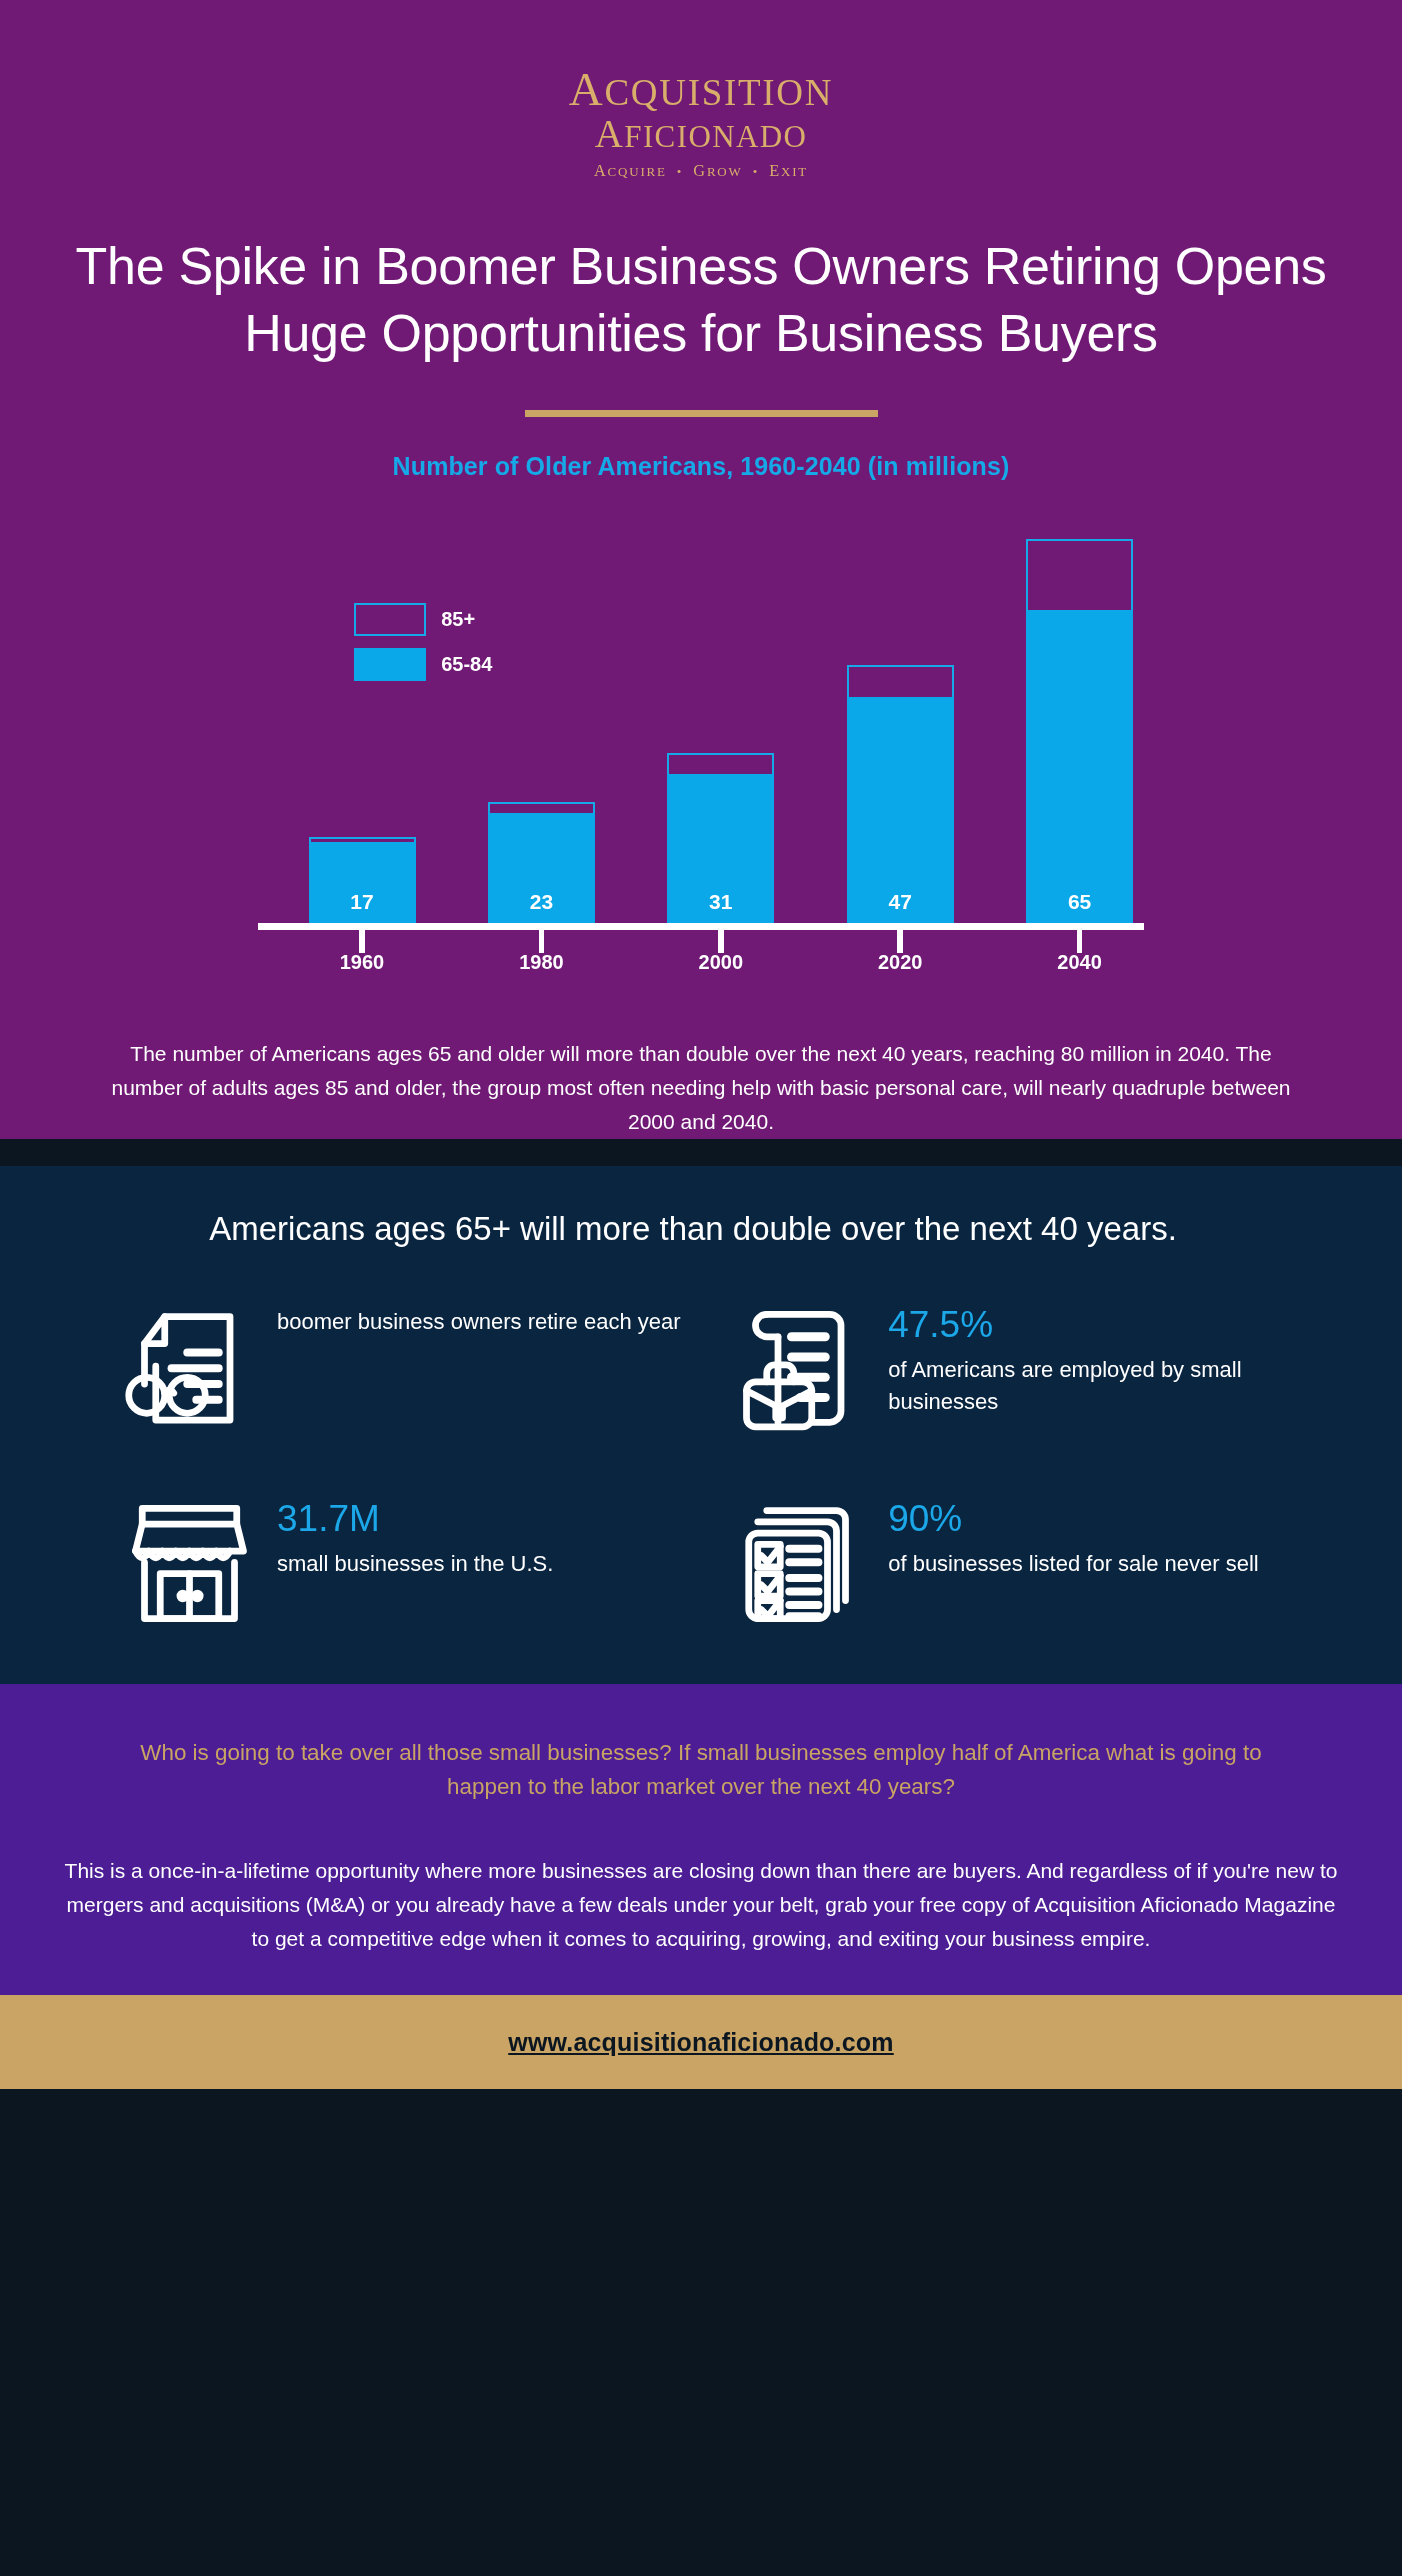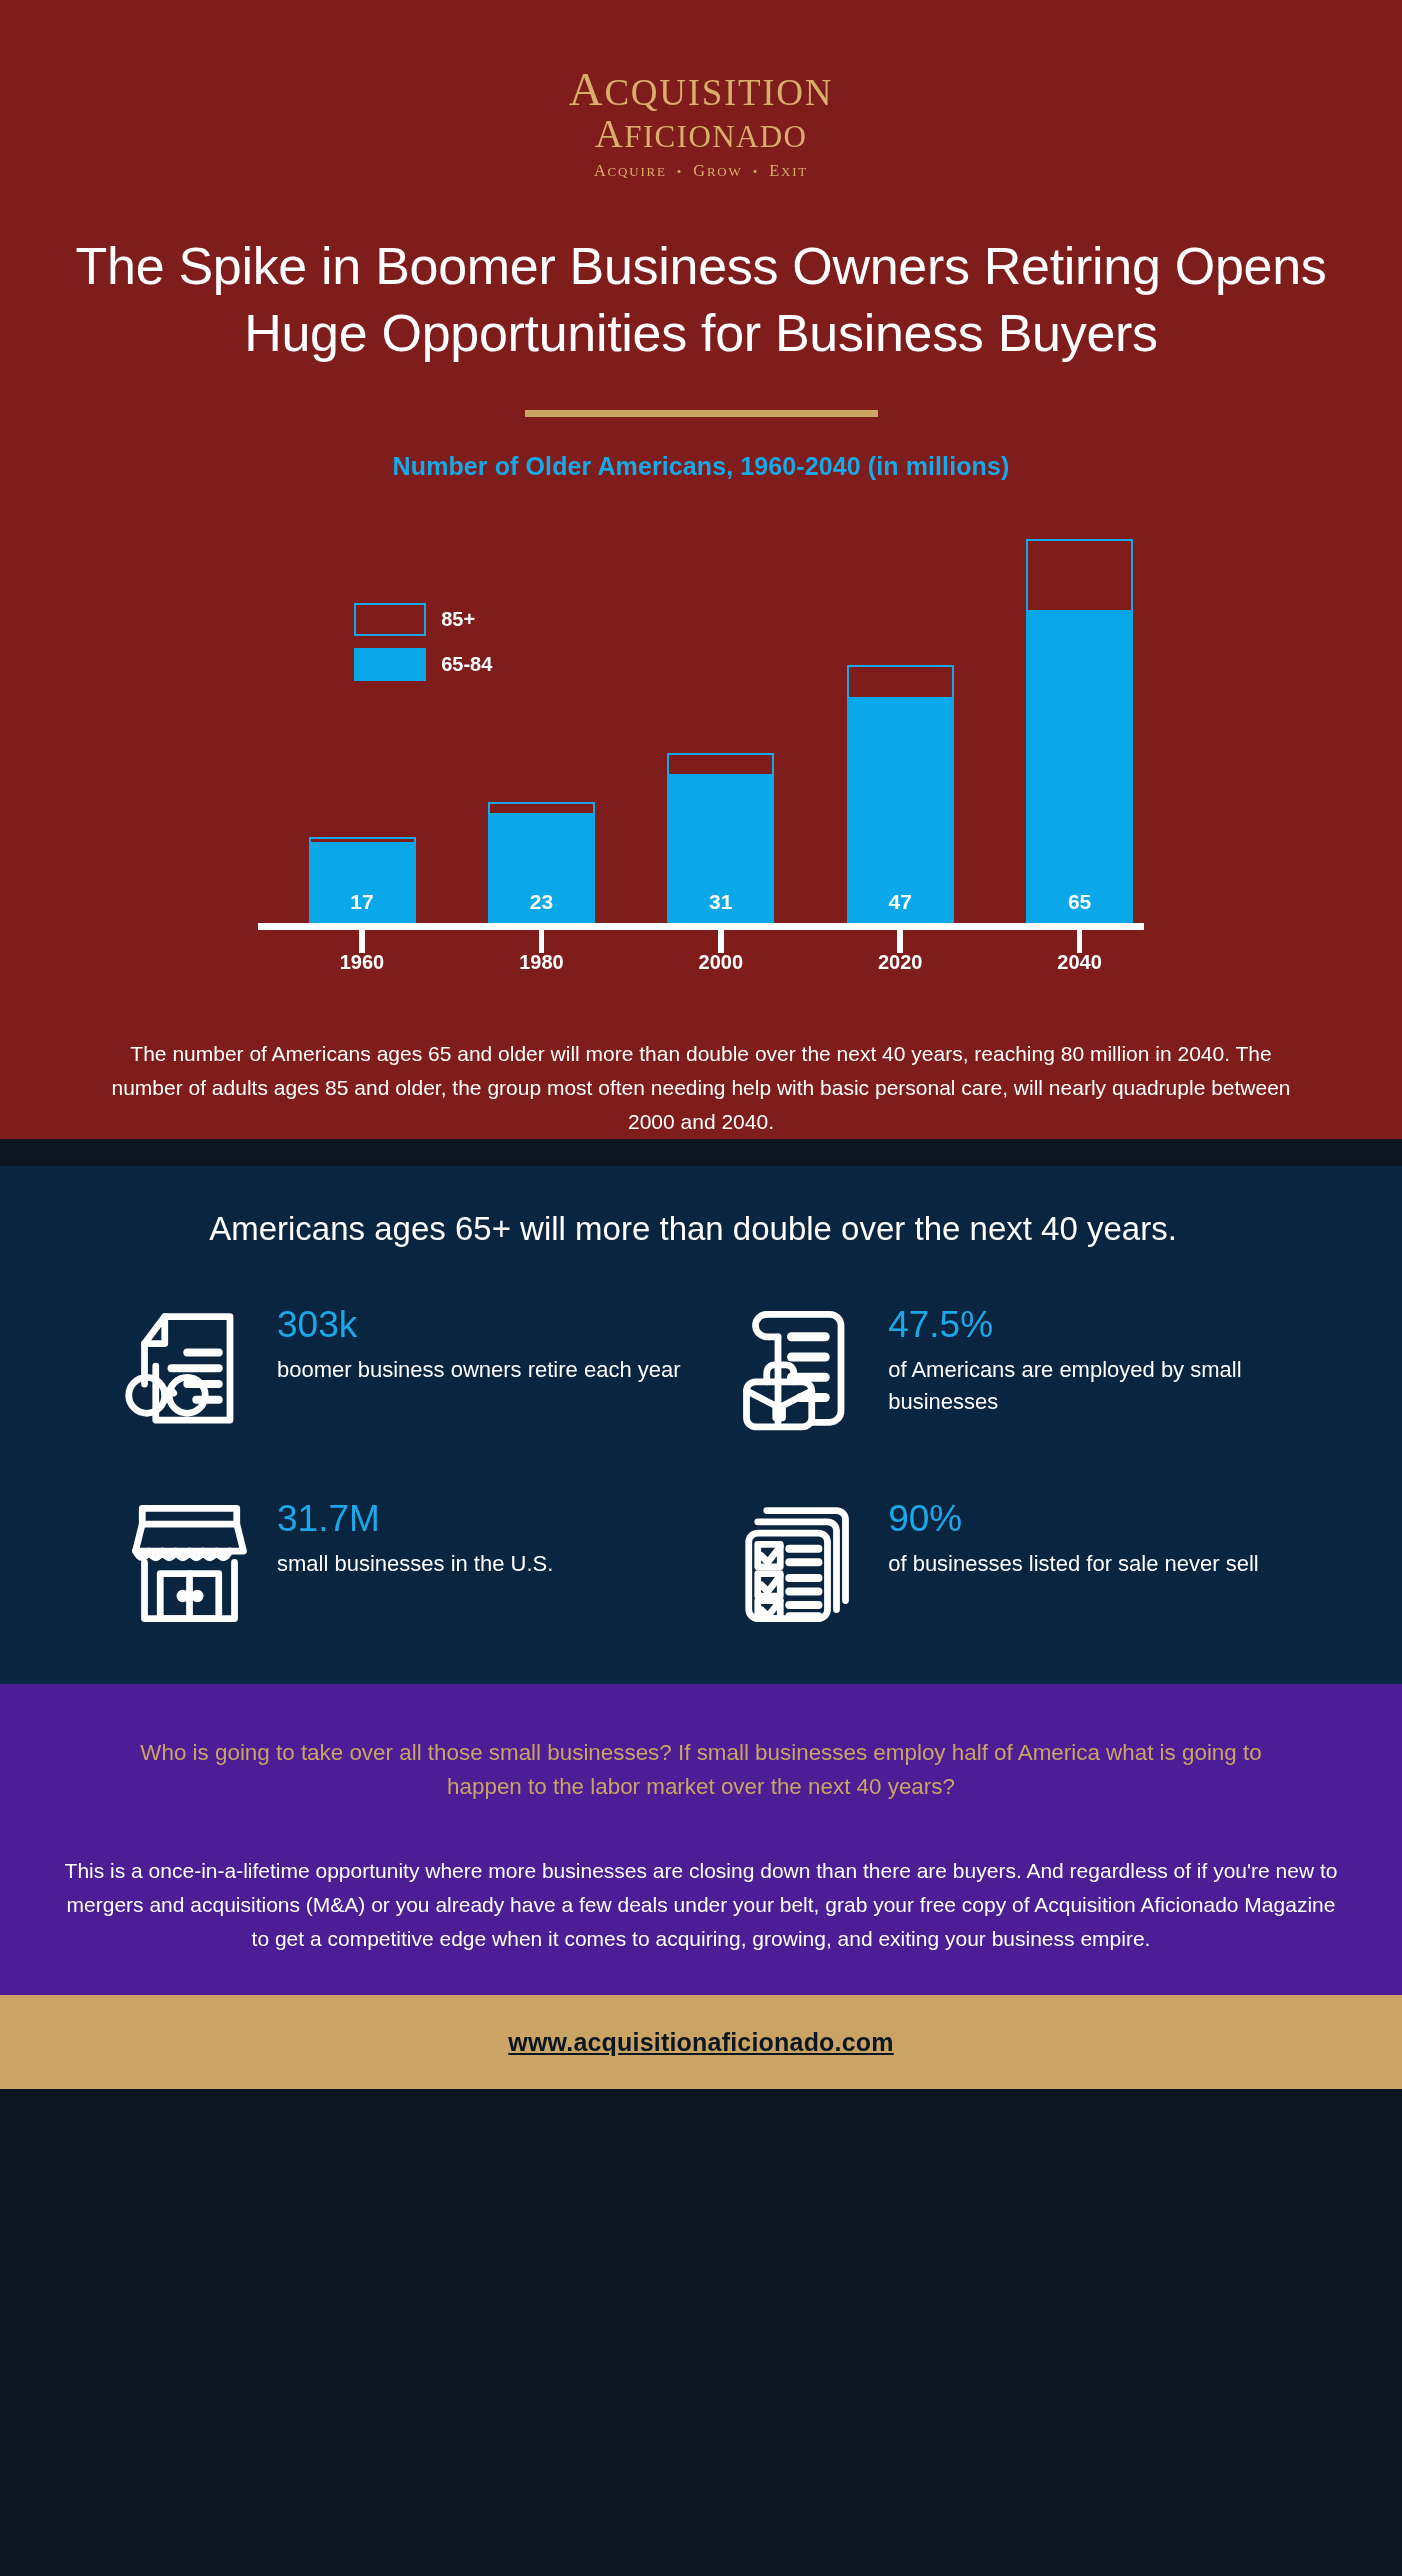--- a/index.html
+++ b/index.html
@@ -6,21 +6,21 @@
   html,body { background:#0b1620; }
   body {
     width:1402px; height:2576px;
     font-family:"Liberation Sans", sans-serif;
     color:#ffffff;
     overflow:hidden;
     position:relative;
   }
 
   
-  .sec-hero    { background:#7f1d1d; padding-top:66px; }
+  .sec-hero    { background:#701a75; padding-top:66px; }
   .sec-stats   { background:#0a2540; padding:44px 16px 54px 0; }
   .sec-closing { background:#4c1d95; padding:52px 0 39px 0; }
   .sec-footer  { background:#c9a464; height:94px; display:flex; align-items:center; justify-content:center; }
   .spacer-gap  { background:#0b1620; height:27px; }
 
   
   .logo-wrap { text-align:center; }
   .logo-main {
     font-family:"Liberation Serif", serif;
     color:#d9ae6a;
@@ -358,21 +358,20 @@
           <line x1="58" y1="48" x2="86" y2="48" stroke-width="7"></line>
           <line x1="44" y1="62" x2="86" y2="62" stroke-width="7"></line>
           <line x1="58" y1="76" x2="86" y2="76" stroke-width="7"></line>
           <line x1="66" y1="90" x2="86" y2="90" stroke-width="7"></line>
           <circle cx="22" cy="86" r="16"></circle>
           <circle cx="58" cy="86" r="16"></circle>
           <path d="M38 84 q4 -5 8 0"></path>
         </svg>
       </div>
       <div class="stat-text">
-        <div class="stat-num">303k</div>
         <div class="stat-desc">boomer business owners retire each year</div>
       </div>
     </div>
 
     <div class="stat">
       <div class="stat-icon">
         <svg viewBox="0 0 120 120" fill="none" stroke="#ffffff" stroke-width="6" stroke-linecap="round" stroke-linejoin="round">
           <path d="M30 14 H86 a10 10 0 0 1 10 10 V100 a10 10 0 0 1 -10 10 H70"></path>
           <path d="M30 14 a10 10 0 0 0 -10 10 a10 10 0 0 0 10 10 H40"></path>
           <path d="M40 34 V110"></path>

